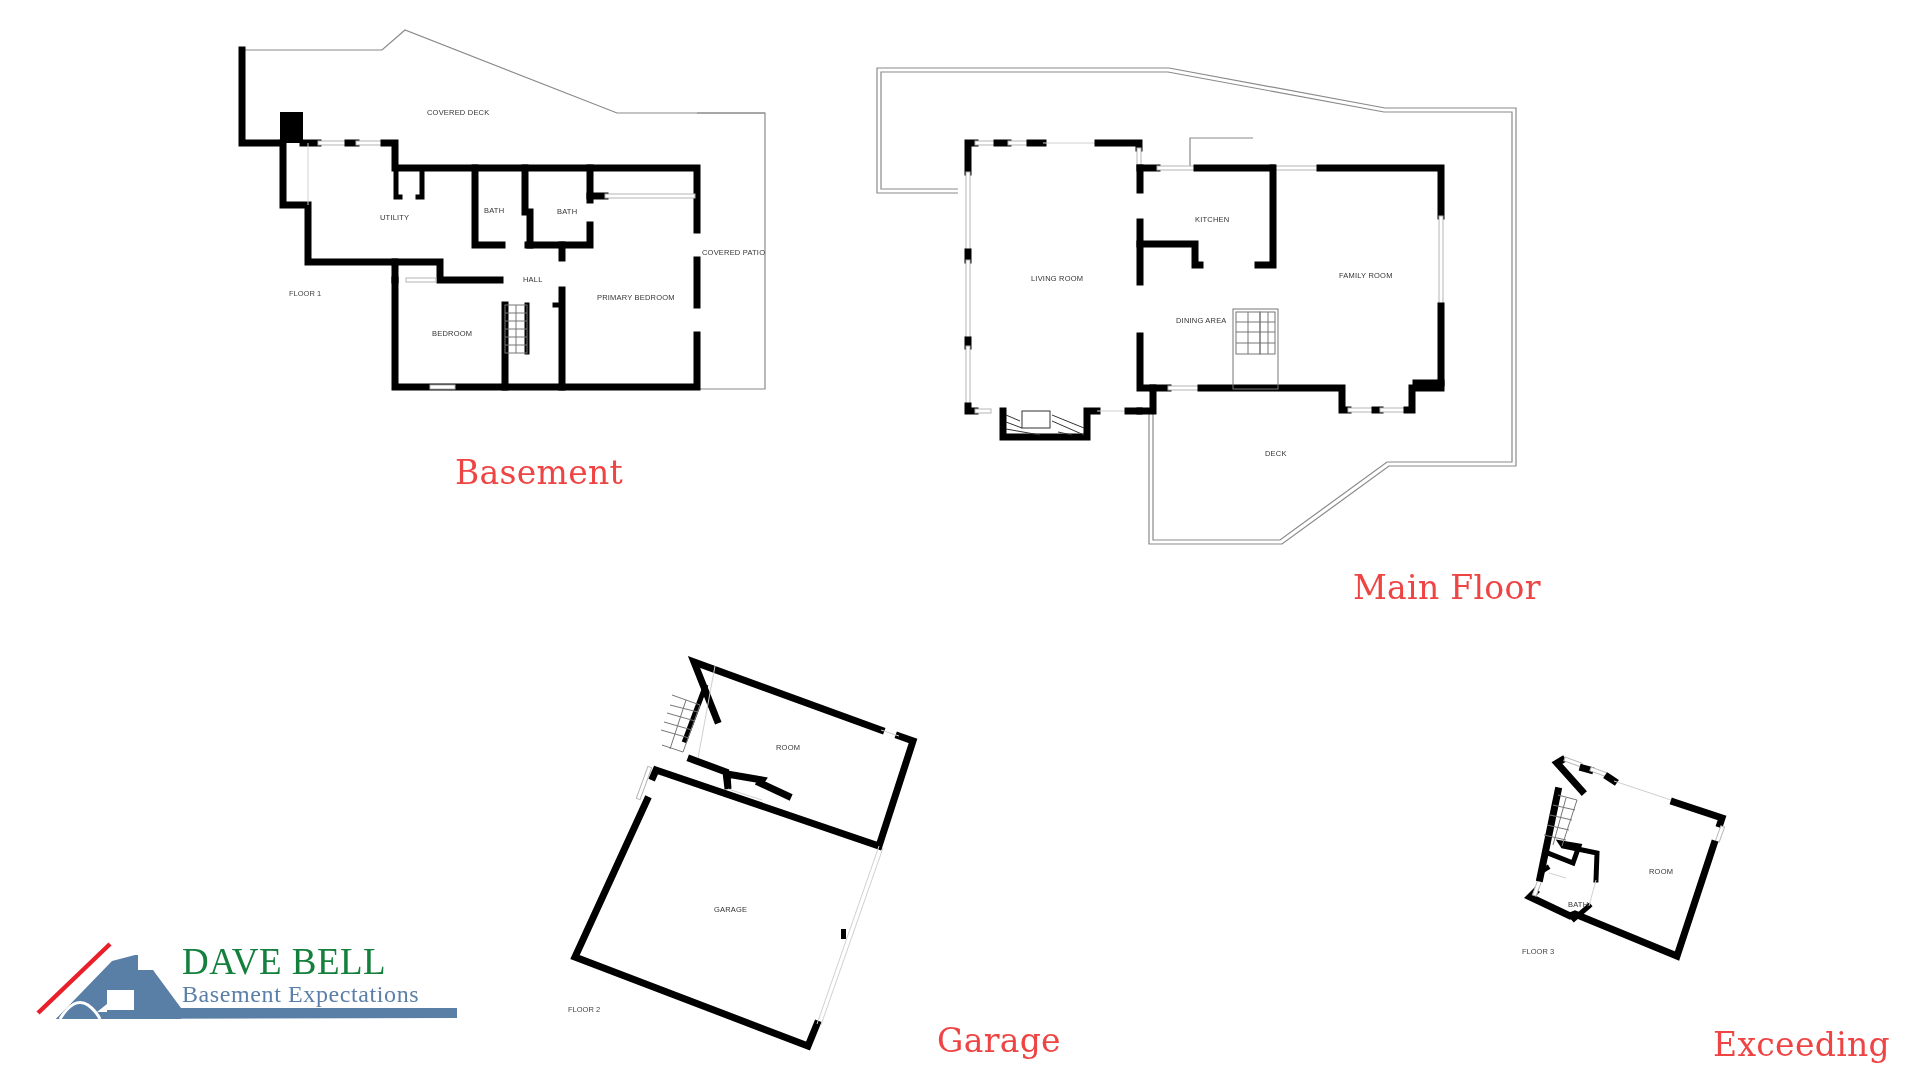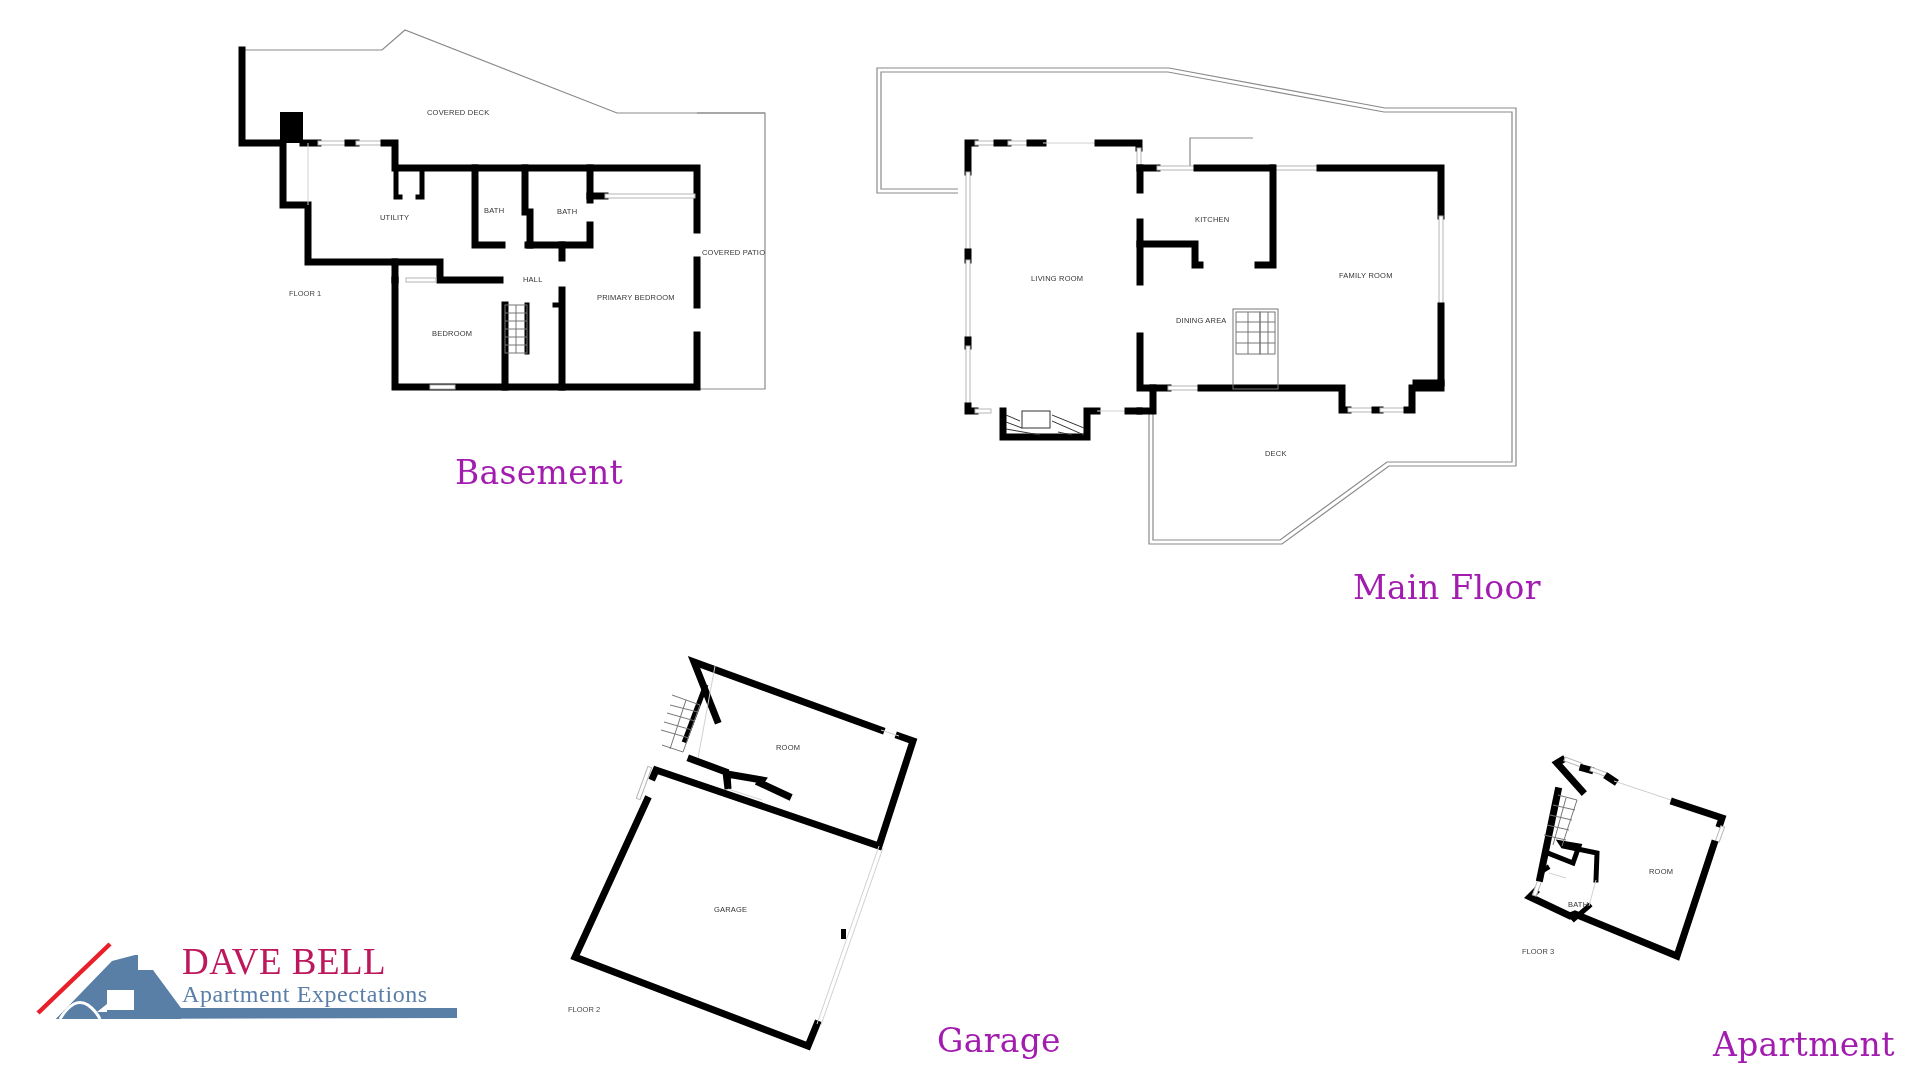--- a/index.html
+++ b/index.html
@@ -8,23 +8,23 @@
   .wall { stroke: #000; stroke-width: 7; fill: none; stroke-linecap: square; stroke-linejoin: miter; }
   .wall-thin { stroke: #000; stroke-width: 5; fill: none; stroke-linecap: square; }
   .outline { stroke: #8a8a8a; stroke-width: 1.2; fill: none; }
   .outline-dbl { stroke: #8a8a8a; stroke-width: 1.2; fill: none; }
   .win { stroke: #b5b5b5; stroke-width: 1; fill: #ffffff; }
   .opening { stroke: #d0d0d0; stroke-width: 1; fill: none; }
   .stair { stroke: #777; stroke-width: 1; fill: none; }
   .hatch { stroke: #333; stroke-width: 1; }
   .room-label { font-family: "Liberation Sans", sans-serif; font-size: 7.5px; fill: #333; letter-spacing: 0.2px; }
   .floor-label { font-family: "Liberation Sans", sans-serif; font-size: 7.5px; fill: #444; }
-  .section-title { position: absolute; font-family: "DejaVu Serif", serif; font-size: 33px; color: #a21caf; white-space: nowrap; letter-spacing: 0.3px; }
+  .section-title { position: absolute; font-family: "DejaVu Serif", serif; font-size: 33px; color: #ef4444; white-space: nowrap; letter-spacing: 0.3px; }
   .logo { position: absolute; left: 34px; top: 940px; width: 430px; height: 90px; }
-  .logo-name { position: absolute; left: 148px; top: 0px; font-family: "Liberation Serif", serif; font-size: 37px; color: #be185d; letter-spacing: 0.5px; white-space: nowrap; }
+  .logo-name { position: absolute; left: 148px; top: 0px; font-family: "Liberation Serif", serif; font-size: 37px; color: #15803d; letter-spacing: 0.5px; white-space: nowrap; }
   .logo-tagline { position: absolute; left: 148px; top: 41px; font-family: "Liberation Serif", serif; font-size: 24px; color: #5b7fa8; letter-spacing: 0.6px; white-space: nowrap; }
 </style>
 </head>
 <body>
 
 <svg id="plans" viewBox="0 0 1920 1080" xmlns="http://www.w3.org/2000/svg">
 
   <g>
 
     <polyline class="outline" points="242,50 382,50 405,30 617,113 765,113"></polyline>
@@ -230,18 +230,18 @@
     <path d="M60,1019 Q74,996 88,1005 Q96,1011 100,1019" stroke="#ffffff" stroke-width="3" fill="none"></path>
     <path d="M97,1012 L107,1004 L107,1012 Z" fill="#ffffff"></path>
 
     <line x1="38" y1="1013" x2="110" y2="944" stroke="#e8202a" stroke-width="4.5"></line>
   </g>
 </svg>
 
 <div class="section-title" style="left:455px; top:453px;">Basement</div>
 <div class="section-title" style="left:1353px; top:523px;margin-top:45px;">Main Floor</div>
 <div class="section-title" style="left:937px; top:1021px;">Garage</div>
-<div class="section-title" style="left:1713px; top:1025px;">Apartment</div>
+<div class="section-title" style="left:1713px; top:1025px;">Exceeding</div>
 
 <div class="logo">
   <div class="logo-name">DAVE BELL</div>
-  <div class="logo-tagline">Apartment Expectations</div>
+  <div class="logo-tagline">Basement Expectations</div>
 </div>
 
 </body></html>

